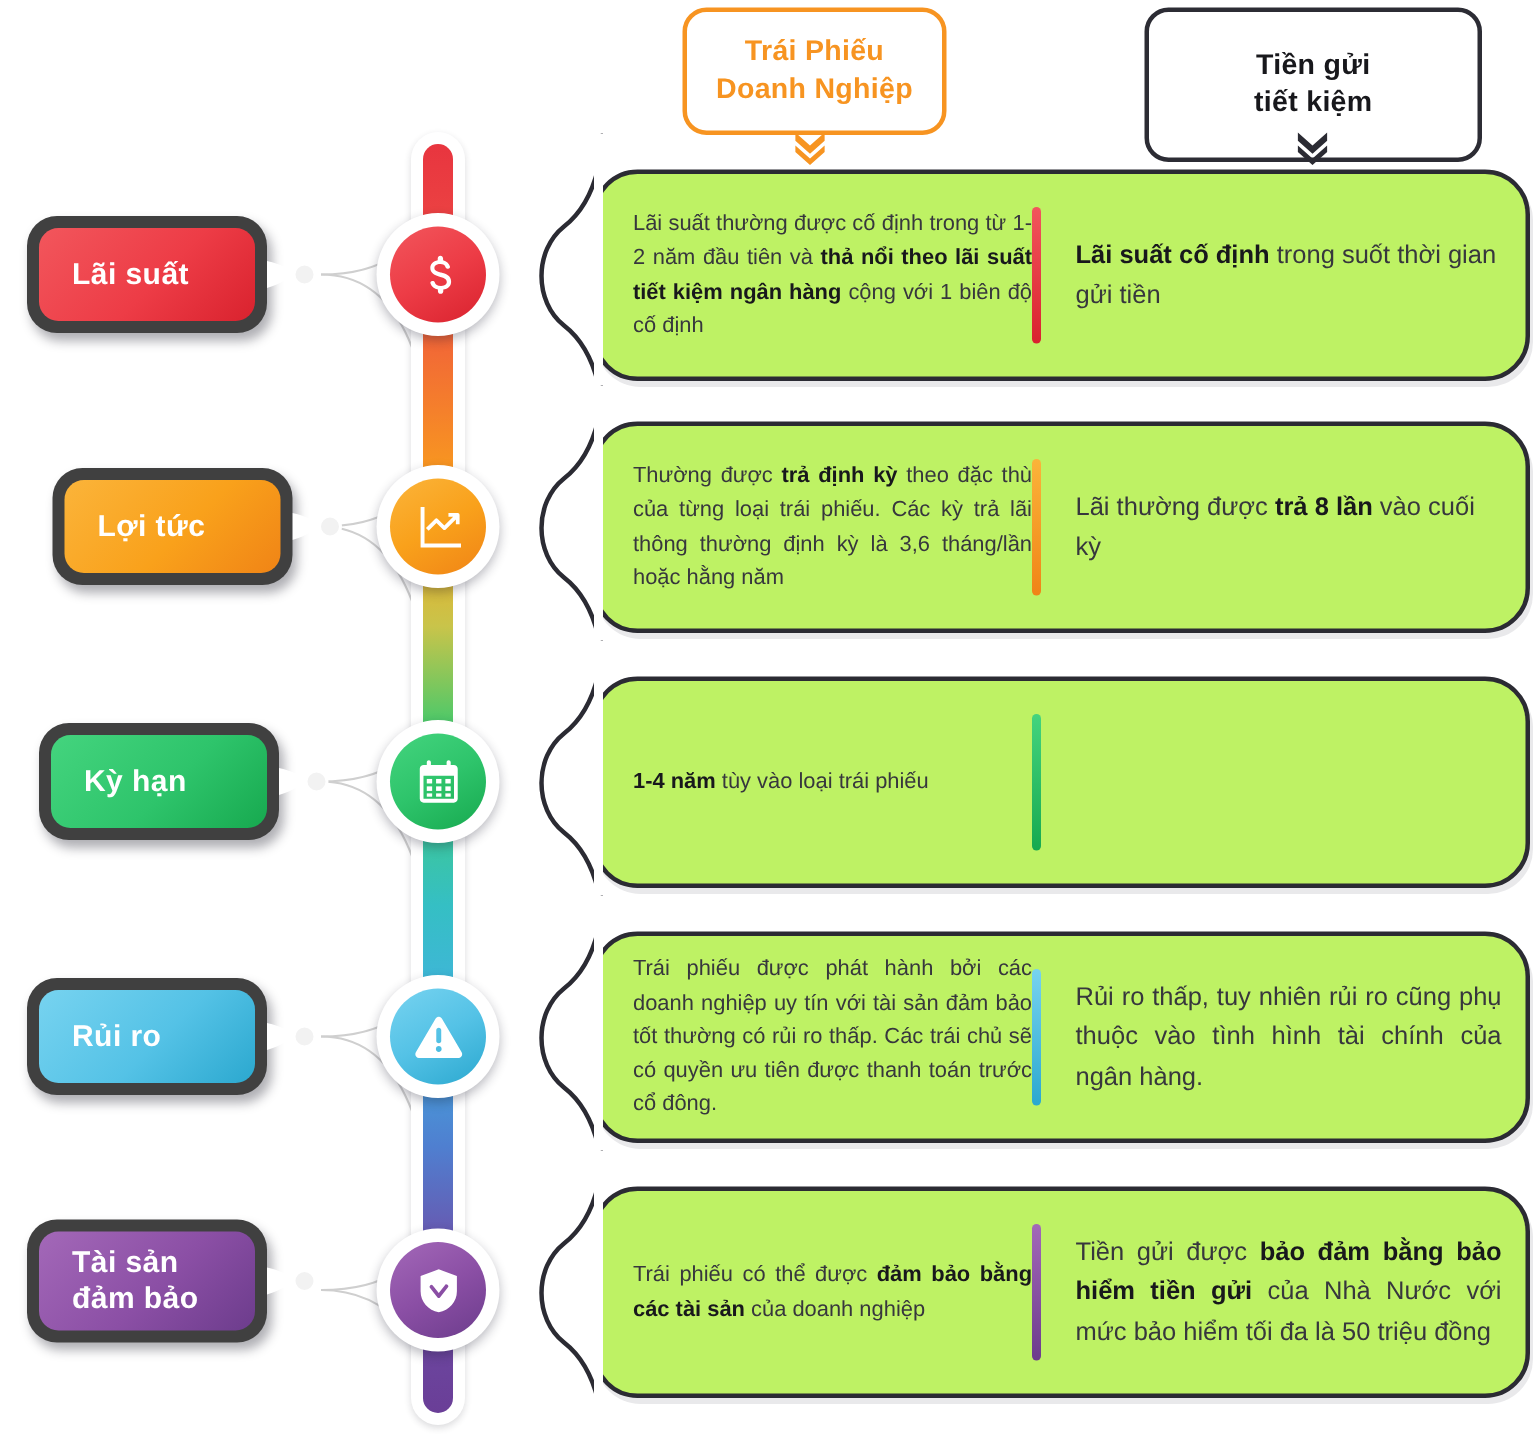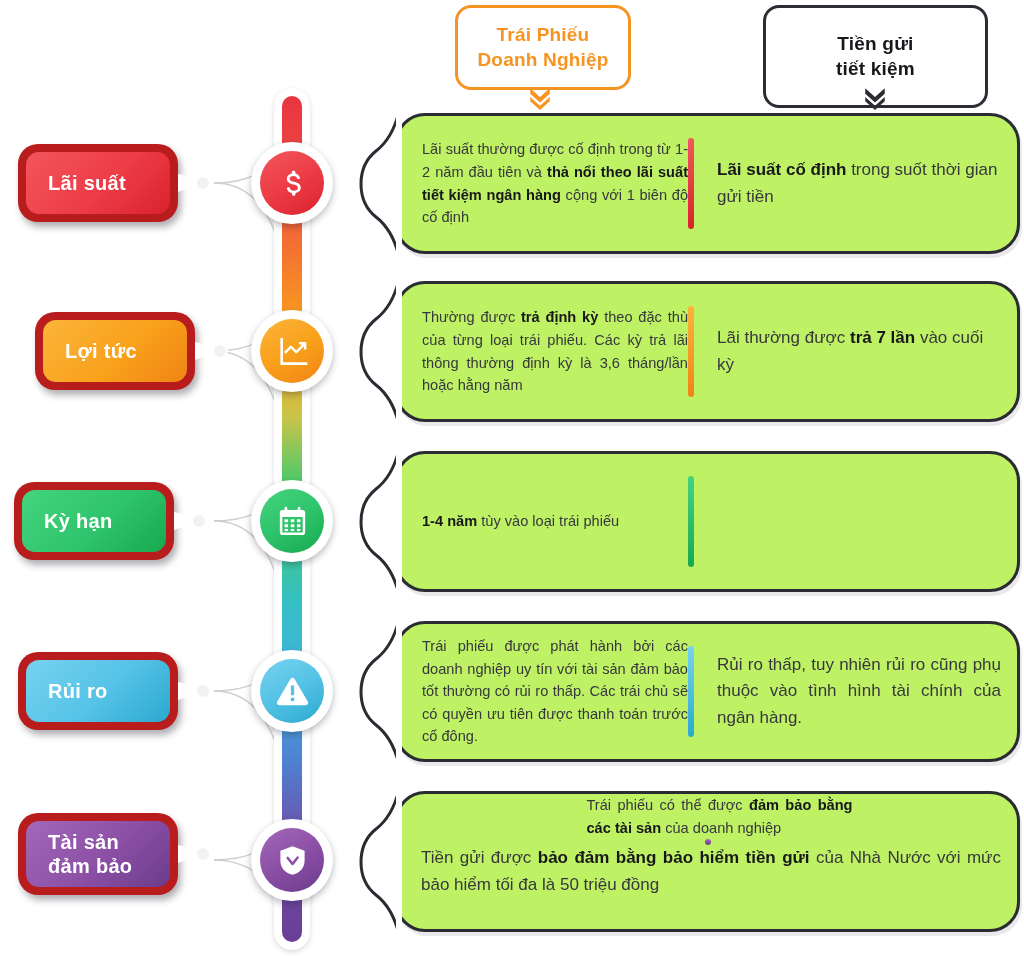--- a/index.html
+++ b/index.html
@@ -57,21 +57,21 @@
       #E8353F 0%, #ED4944 9%, #F5802B 21%,
       #F9A21B 28%, #C9C44A 38%, #46C96B 46%,
       #3FC98D 52%, #35BFC4 60%, #43B2E0 69%,
       #4F7FD0 79%, #6E4FA8 88%, #6A3E97 100%);
   }
 
   
   .lbl {
     position: absolute;
     width: 160px;
-    background: #b91c1c;
+    background: #404040;
     border-radius: 20px;
     padding: 8px;
     box-shadow: 3px 5px 7px rgba(25,25,40,.35);
   }
   .lbl-inner {
     border-radius: 13px;
     color: #fff;
     font-weight: 700;
     font-size: 20px;
     line-height: 1.2;
@@ -235,31 +235,31 @@
       </div>
       <div class="card" style="left: 395px; top: 281px; width: 625px; height: 141px;">
         <div class="notch">
           <svg viewBox="0 0 56 190" preserveAspectRatio="none">
             <path d="M56 0 C 56 0, 56 42, 30 62 C 10 78, 10 112, 30 128 C 56 148, 56 190, 56 190 Z" fill="#ffffff" stroke="#2b2b33" stroke-width="3" stroke-linejoin="round"></path>
             <rect x="50" y="0" width="8" height="190" fill="#ffffff"></rect>
           </svg>
         </div>
         <div class="col-a just">Thường được <b>trả định kỳ</b> theo đặc thù của từng loại trái phiếu. Các kỳ trả lãi thông thường định kỳ là 3,6 tháng/lần hoặc hằng năm</div>
         <div class="divbar" style="height: 91px; background: linear-gradient(rgb(251, 180, 58), rgb(240, 132, 22));"></div>
-        <div class="col-b">Lãi thường được <b>trả 7 lần</b> vào cuối kỳ</div>
+        <div class="col-b">Lãi thường được <b>trả 8 lần</b> vào cuối kỳ</div>
       </div>
       <div class="icon-node" style="left: 251px; top: 310px;">
         <div class="icon-disc" style="background: linear-gradient(150deg, rgb(251, 180, 58) 0%, rgb(249, 161, 27) 50%, rgb(240, 132, 22) 100%);">
           <svg viewBox="0 0 24 24">
             <path d="M3.2 2.2h1.9v17.7h17.7v1.9H3.2z"></path>
             <path d="M21.9 5.1h-5.2v1.8h2.3l-4.3 4.3-3.2-3.2a.9.9 0 0 0-1.3 0l-4.4 4.4 1.3 1.3 3.8-3.8 3.2 3.2c.35.35.95.35 1.3 0l4.9-4.9v2.3h1.8V6c0-.5-.4-.9-.9-.9z"></path>
           </svg>
         </div>
       </div>
-      <div class="lbl" style="left: 14px; top: 482px;">
+      <div class="lbl" style="left: 26px; top: 482px;">
         <div class="lbl-inner" style="background: linear-gradient(135deg, rgb(68, 212, 126) 0%, rgb(46, 196, 107) 55%, rgb(23, 169, 79) 100%);">Kỳ hạn</div>
         <div class="stem">
           <svg viewBox="0 0 34 26">
             <path d="M0 4 C 10 6, 14 10, 22 12 C 14 15, 10 19, 0 22 Z" fill="#ffffff"></path>
             <circle cx="25" cy="13" r="7" fill="#f2f2f2" stroke="#ffffff" stroke-width="2"></circle>
           </svg>
         </div>
       </div>
       <div class="card" style="left: 395px; top: 451px; width: 625px; height: 141px;">
         <div class="notch">
@@ -321,21 +321,21 @@
             <div>đảm bảo</div>
           </div>
         </div>
         <div class="stem">
           <svg viewBox="0 0 34 26">
             <path d="M0 4 C 10 6, 14 10, 22 12 C 14 15, 10 19, 0 22 Z" fill="#ffffff"></path>
             <circle cx="25" cy="13" r="7" fill="#f2f2f2" stroke="#ffffff" stroke-width="2"></circle>
           </svg>
         </div>
       </div>
-      <div class="card" style="left: 395px; top: 791px; width: 625px; height: 141px; flex-direction: column;">
+      <div class="card" style="left: 395px; top: 791px; width: 625px; height: 141px;">
         <div class="notch">
           <svg viewBox="0 0 56 190" preserveAspectRatio="none">
             <path d="M56 0 C 56 0, 56 42, 30 62 C 10 78, 10 112, 30 128 C 56 148, 56 190, 56 190 Z" fill="#ffffff" stroke="#2b2b33" stroke-width="3" stroke-linejoin="round"></path>
             <rect x="50" y="0" width="8" height="190" fill="#ffffff"></rect>
           </svg>
         </div>
         <div class="col-a just">Trái phiếu có thể được <b>đảm bảo bằng các tài sản</b> của doanh nghiệp</div>
         <div class="divbar" style="height: 91px; background: linear-gradient(rgb(163, 104, 184), rgb(108, 60, 140));"></div>
         <div class="col-b just">Tiền gửi được <b>bảo đảm bằng bảo hiểm tiền gửi</b> của Nhà Nước với mức bảo hiểm tối đa là 50 triệu đồng</div>
       </div>

